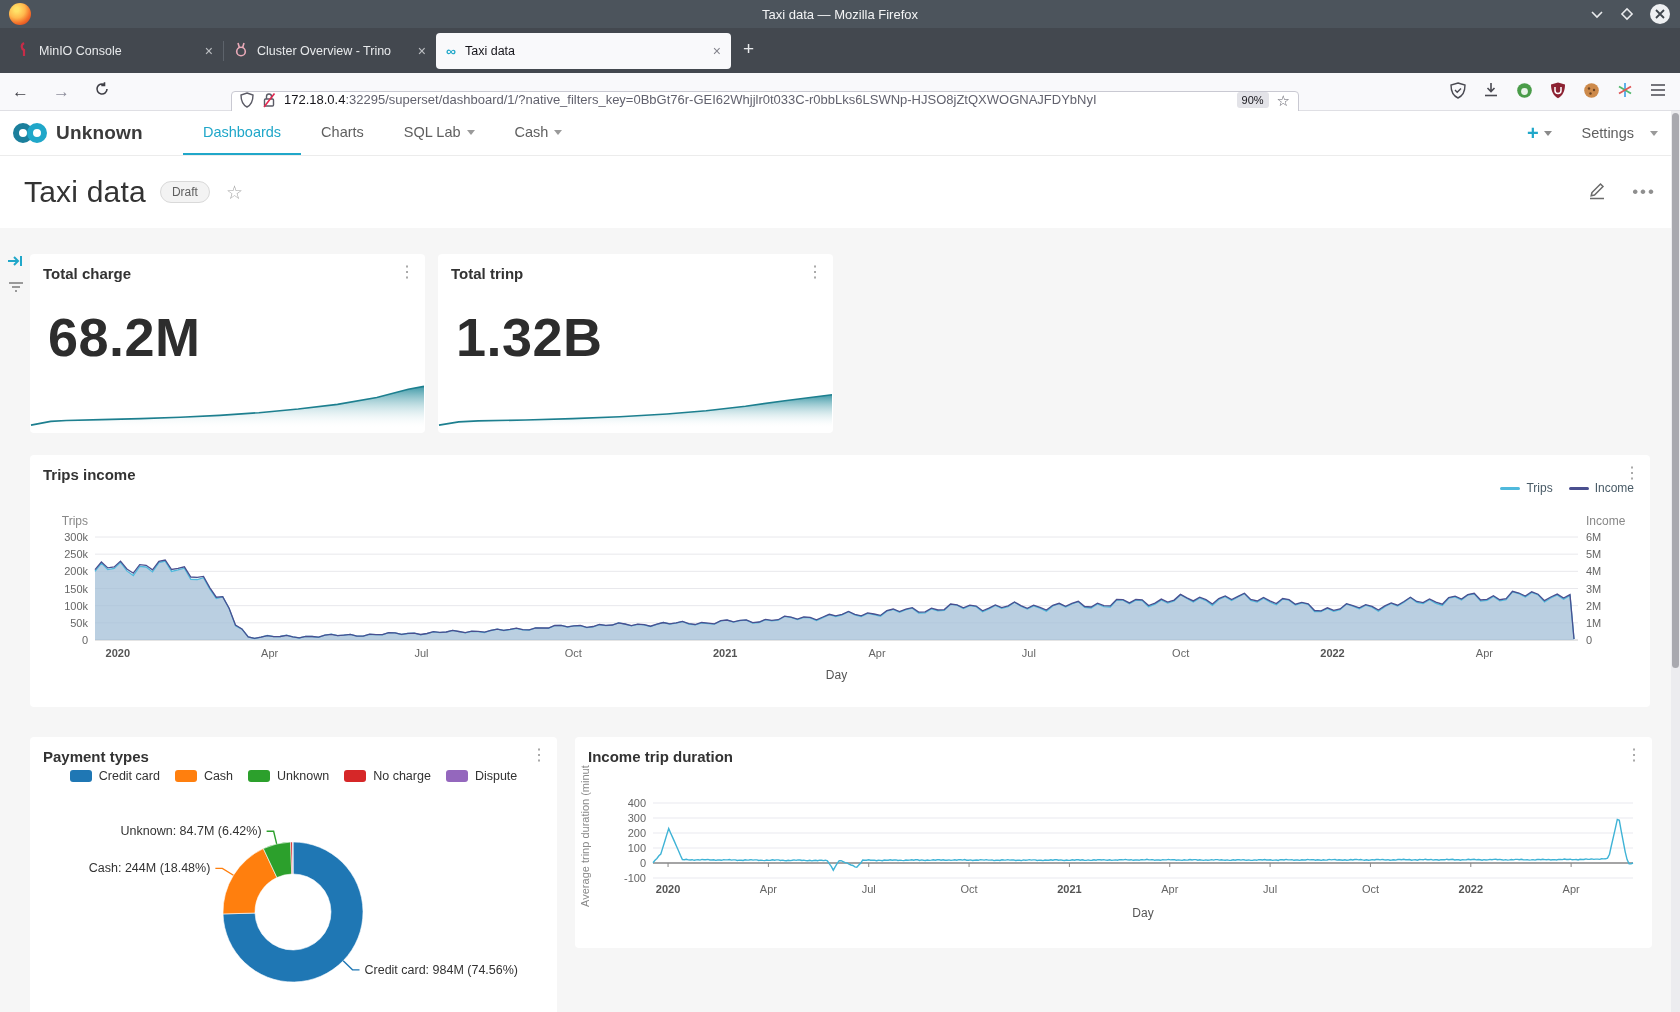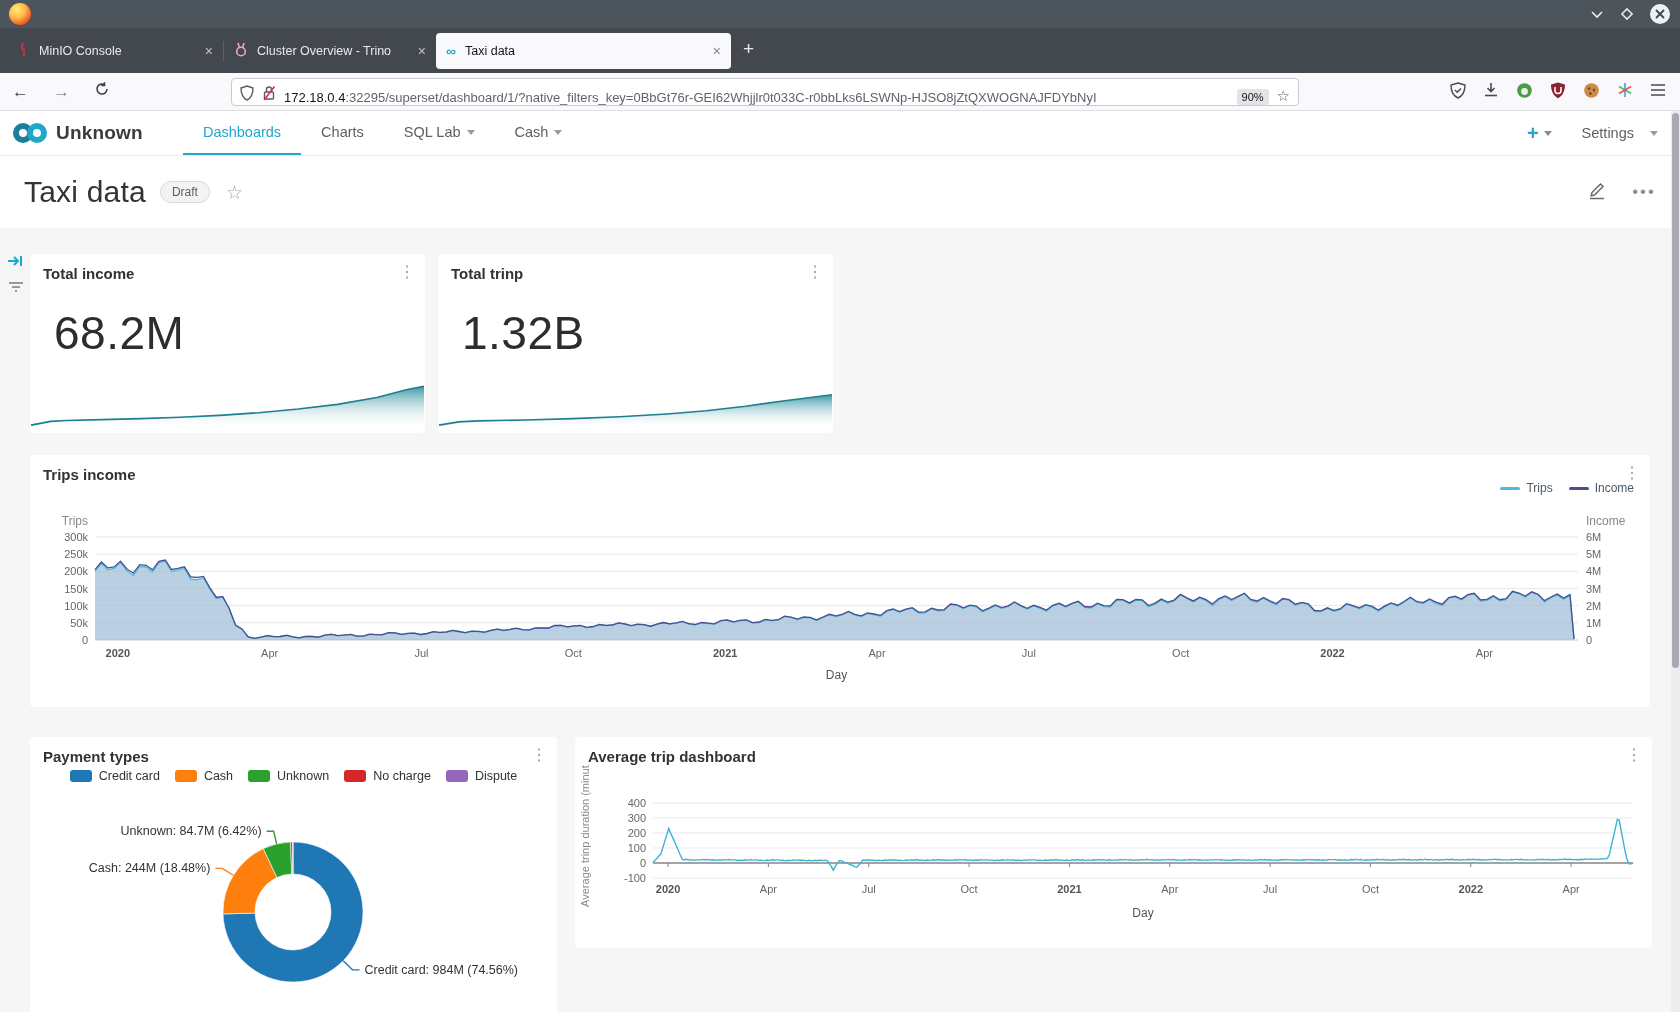--- a/index.html
+++ b/index.html
@@ -20,21 +20,21 @@
   .tab{display:flex;align-items:center;gap:9px;padding:0 10px;height:36px;margin-top:5px;border-radius:4px;color:#e8eaec;font-size:12.5px;position:relative}
   .tab.active{background:#f9f9fb;color:#15141a}
   .tab .tab-label{white-space:nowrap;overflow:hidden;flex:1}
   .tab .close{color:inherit;opacity:.75;font-size:14px;margin-left:10px;cursor:default}
   .tab-sep{width:1px;height:20px;background:#5d636b;margin-top:13px}
   .newtab{color:#e8eaec;font-size:19px;margin-top:10px;padding:0 12px}
 
   .toolbar{position:absolute;left:0;top:73px;width:100%;height:38px;background:#f9f9fb;border-bottom:1px solid #dfdfe4;display:flex;align-items:center}
   .navbtn{font-size:17px;color:#3f3f46;padding:0 12px}
   .navbtn.fwd{color:#8f8f9d}
-  .urlbar{position:absolute;left:231px;top:5px;width:1068px;height:28px;background:#ffffff;border:1px solid #c9c9d2;border-radius:4px;display:flex;align-items:flex-end;padding:0 8px;gap:8px}
+  .urlbar{position:absolute;left:231px;top:18px;width:1068px;height:28px;background:#ffffff;border:1px solid #c9c9d2;border-radius:4px;display:flex;align-items:flex-start;padding:0 8px;gap:8px}
   .url-text{font-size:13px;color:#15141a;white-space:nowrap;overflow:hidden;flex:1}
   .url-text .url-rest{color:#62626e}
   .zoom-badge{background:#e3e3e8;border-radius:3px;font-size:11px;color:#15141a;padding:2px 5px}
   .url-star{font-size:15px;color:#5b5b66}
   .ext-icons{position:absolute;right:14px;top:0;height:38px;display:flex;align-items:center;gap:17px}
 
   
   .sup-nav{position:absolute;left:0;top:111px;width:100%;height:45px;background:#fff;border-bottom:1px solid #ececec;display:flex;align-items:stretch}
   .brand{display:flex;align-items:center;gap:8px;padding:0 14px 0 12px}
   .brand-name{font-size:19px;font-weight:bold;color:#3b3b3b;letter-spacing:.2px}
@@ -53,21 +53,21 @@
   .fav-star{margin-left:16px;font-size:19px;color:#a5a5a5}
   .hdr-right{margin-left:auto;display:flex;align-items:center;gap:24px}
   .ellipsis{color:#8f8f8f;font-size:17px;letter-spacing:1px}
 
   .dash-body{position:absolute;left:0;top:228px;width:100%;height:784px;background:#f6f6f6;overflow:hidden}
   .rail-icon{position:absolute;left:6px}
   .card{position:absolute;background:#fff;border-radius:4px}
   .card-title{position:absolute;left:13px;top:11px;font-size:15px;font-weight:bold;color:#333}
   .card-menu{position:absolute;right:10px;top:8px;font-size:16px;color:#9a9a9a}
 
-  .kpi-value{position:absolute;left:24px;top:52px;font-size:46px;color:#2d2d2d;font-weight:400;letter-spacing:.5px}
+  .kpi-value{position:absolute;left:18px;top:52px;font-size:54px;color:#2d2d2d;font-weight:700;letter-spacing:.5px}
   .spark{position:absolute;left:0;right:0;bottom:5px;height:48px}
 
   .chart-legend{position:absolute;right:16px;top:26px;display:flex;gap:16px;align-items:center}
   .chart-legend .li{display:flex;align-items:center;gap:6px;font-size:12px;color:#485a66}
   .chart-legend .sw{width:20px;height:3px;border-radius:2px}
 
   .pay-legend{position:absolute;left:0;right:0;top:32px;display:flex;justify-content:center;gap:15px}
   .pay-legend .li{display:flex;align-items:center;gap:7px;font-size:12.5px;color:#333}
   .pay-legend .sw{width:22px;height:12px;border-radius:3px}
 
@@ -76,20 +76,21 @@
 
   svg text{font-family:"Liberation Sans",sans-serif}
 </style>
 </head>
 <body>
 
 <div class="screen">
 
   <div class="titlebar">
     <div class="ff-logo"></div>
+    <div class="win-title">Taxi data — Mozilla Firefox</div>
     <div class="win-controls">
       <span>
           <svg width="14" height="10">
             <polyline points="2,3 7,8 12,3" fill="none" stroke="#e9ebed" stroke-width="1.6"></polyline>
           </svg>
         </span>
       <span>
           <svg width="14" height="14">
             <rect x="3.4" y="3.4" width="7.2" height="7.2" fill="none" stroke="#e9ebed" stroke-width="1.5" transform="rotate(45 7 7)"></rect>
           </svg>
@@ -239,21 +240,21 @@
           <path d="M15 4 V14" stroke="#20a7c9" stroke-width="2"></path>
         </svg>
     </span>
     <span class="rail-icon" style="top:52px">
       <svg width="20" height="14">
           <path d="M3 3 H17 M6 7 H14 M9 11 H11" stroke="#9a9a9a" stroke-width="1.8"></path>
         </svg>
     </span>
 
     <div class="card" style="left:30px;top:26px;width:395px;height:179px">
-      <div class="card-title">Total income</div>
+      <div class="card-title">Total charge</div>
       <div class="card-menu">⋮</div>
       <div class="kpi-value">68.2M</div>
       <svg class="spark" id="spark0" viewBox="0 0 395 48" preserveAspectRatio="none">
           <defs>
             <linearGradient id="g0" x1="0" y1="0" x2="0" y2="1">
               <stop offset="0%" stop-color="#2a8e9e" stop-opacity="0.9"></stop>
               <stop offset="100%" stop-color="#ffffff" stop-opacity="0.1"></stop>
             </linearGradient>
           </defs>
           <path d="M1.0 45.1 L 20.7 41.4 L 36.4 40.5 L 71.7 39.6 L 111.0 38.6 L 150.3 37.3 L 189.6 35.4 L 228.9 32.7 L 268.2 29.0 L 307.5 24.4 L 346.8 17.5 L 378.3 9.2 L 394.0 6.4 L 394 47 L 1 47 Z" fill="url(#g0)" stroke="none"></path>
@@ -365,21 +366,21 @@
           <text x="180.36745801104058" y="75.41050571321246" text-anchor="end" font-size="12.5" fill="#333">Cash: 244M (18.48%)</text>
           <path d="M233.3547290428953 51.58739943922941 A70 70 0 0 1 260.62541161574376 45.040287807872204 L261.7109377342609 77.02187052427348 A38 38 0 0 0 246.9068529090003 80.57601683843882 Z" fill="#2ca02c" stroke="#fff" stroke-width="0.6"></path>
           <polyline points="246.65882453008663,46.934105572162636 243.62403479995987,34.29329660699284 236.62403479995987,34.29329660699284" fill="none" stroke="#2ca02c" stroke-width="1.4"></polyline>
           <text x="231.62403479995987" y="38.29329660699284" text-anchor="end" font-size="12.5" fill="#333">Unknown: 84.7M (6.42%)</text>
           <path d="M260.62541161574376 45.040287807872204 A70 70 0 0 1 262.6041614353114 45.00111921015662 L262.7851162077405 77.00060757122787 A38 38 0 0 0 261.7109377342609 77.02187052427348 Z" fill="#d62728" stroke="#fff" stroke-width="0.6"></path>
           <path d="M262.6041614353114 45.00111921015662 A70 70 0 0 1 263.00000000000006 45 L263 77 A38 38 0 0 0 262.7851162077405 77.00060757122787 Z" fill="#9467bd" stroke="#fff" stroke-width="0.6"></path>
         </svg>
     </div>
 
     <div class="card" style="left:575px;top:509px;width:1077px;height:211px">
-      <div class="card-title">Average trip dashboard</div>
+      <div class="card-title">Income trip duration</div>
       <div class="card-menu">⋮</div>
       <svg id="chart-duration" style="position:absolute;left:0;top:28px" width="1077" height="180">
           <line x1="78" y1="38" x2="1058" y2="38" stroke="#e9e9ef" stroke-width="1"></line>
           <text x="71" y="42" text-anchor="end" font-size="11" fill="#666">400</text>
           <line x1="78" y1="53" x2="1058" y2="53" stroke="#e9e9ef" stroke-width="1"></line>
           <text x="71" y="57" text-anchor="end" font-size="11" fill="#666">300</text>
           <line x1="78" y1="68" x2="1058" y2="68" stroke="#e9e9ef" stroke-width="1"></line>
           <text x="71" y="72" text-anchor="end" font-size="11" fill="#666">200</text>
           <line x1="78" y1="83" x2="1058" y2="83" stroke="#e9e9ef" stroke-width="1"></line>
           <text x="71" y="87" text-anchor="end" font-size="11" fill="#666">100</text>

